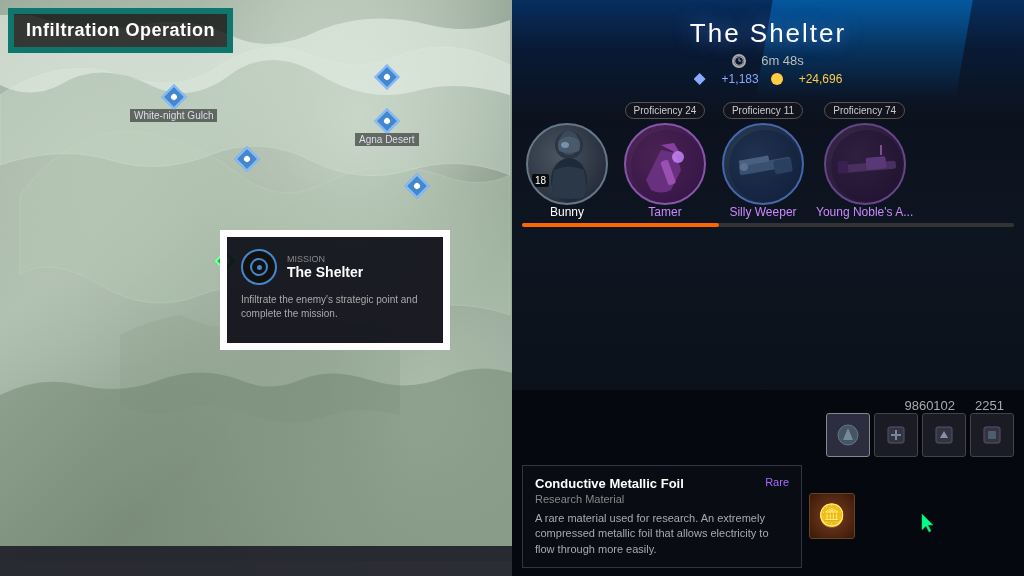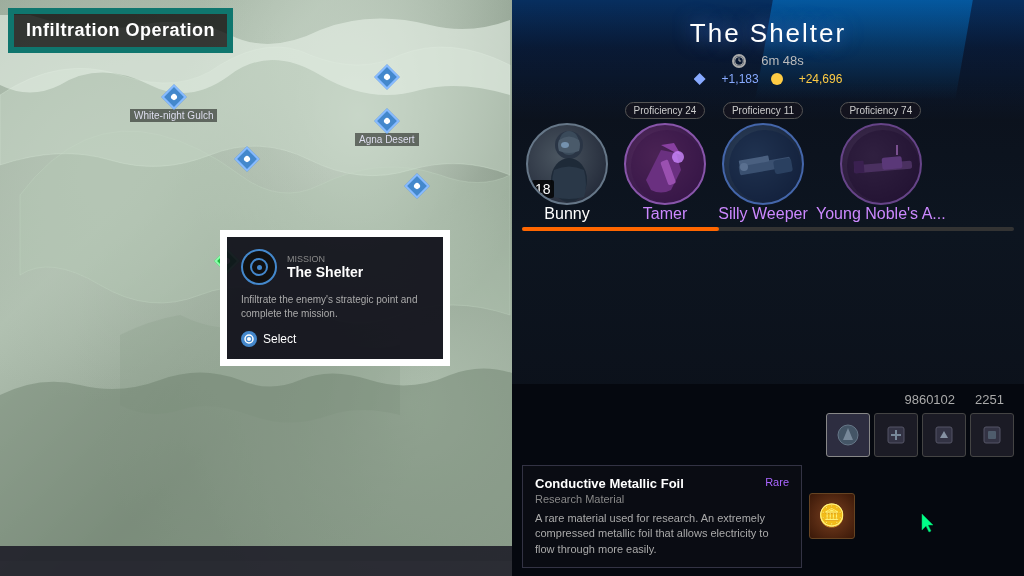--- a/index.html
+++ b/index.html
@@ -353,42 +353,42 @@
       border-color: #4466aa;
     }
 
     .char-portrait-noble {
       background: radial-gradient(circle at 40% 40%, #403050 0%, #201030 100%);
       border-color: #664488;
     }
 
     .char-level-badge {
       position: absolute;
-      bottom: 5px;
+      bottom: 16px;
       left: 4px;
       background: rgba(0,0,0,0.8);
       color: #fff;
-      font-size: 14px;
+      font-size: 10px;
       padding: 1px 3px;
       border-radius: 2px;
       text-align: center;
     }
 
     .char-proficiency {
       background: rgba(20,20,30,0.9);
       border: 1px solid #555;
       border-radius: 10px;
       padding: 2px 8px;
       font-size: 10px;
       color: #ccc;
       margin-bottom: 4px;
     }
 
     .char-name {
-      font-size: 16px;
+      font-size: 12px;
       color: #fff;
       text-align: center;
     }
 
     .char-name-tamer {
       color: #cc88ff;
     }
 
     .char-name-silly {
       color: #cc88ff;
@@ -426,21 +426,20 @@
       width: 100%;
       background: rgba(5,8,15,0.95);
       padding: 8px 10px;
     }
 
     .stats-row {
       display: flex;
       align-items: center;
       justify-content: flex-end;
       gap: 20px;
-      margin-bottom: 6px;
       padding-right: 10px;
     }
 
     .stat-number {
       font-size: 13px;
       color: #aaa;
     }
 
     .items-row {
       display: flex;
@@ -559,29 +558,20 @@
         <div class="mission-icon-inner">
           <div class="mission-icon-dot"></div>
         </div>
       </div>
       <div>
         <div class="mission-label">Mission</div>
         <div class="mission-name">The Shelter</div>
       </div>
     </div>
     <div class="mission-desc">Infiltrate the enemy's strategic point and complete the mission.</div>
-    <div class="mission-select">
-      <div class="select-icon">
-        <svg width="10" height="10" viewBox="0 0 10 10">
-          <circle cx="5" cy="5" r="4" fill="none" stroke="#fff" stroke-width="1.5"></circle>
-          <circle cx="5" cy="5" r="2" fill="#fff"></circle>
-        </svg>
-      </div>
-      <span class="select-text">Select</span>
-    </div>
   </div>
 
   <div class="map-bottom-bar"></div>
 </div>
 
 <div class="right-panel">
   <div class="light-beam"></div>
   <div class="light-beam-2"></div>
 
   <div class="right-header">

